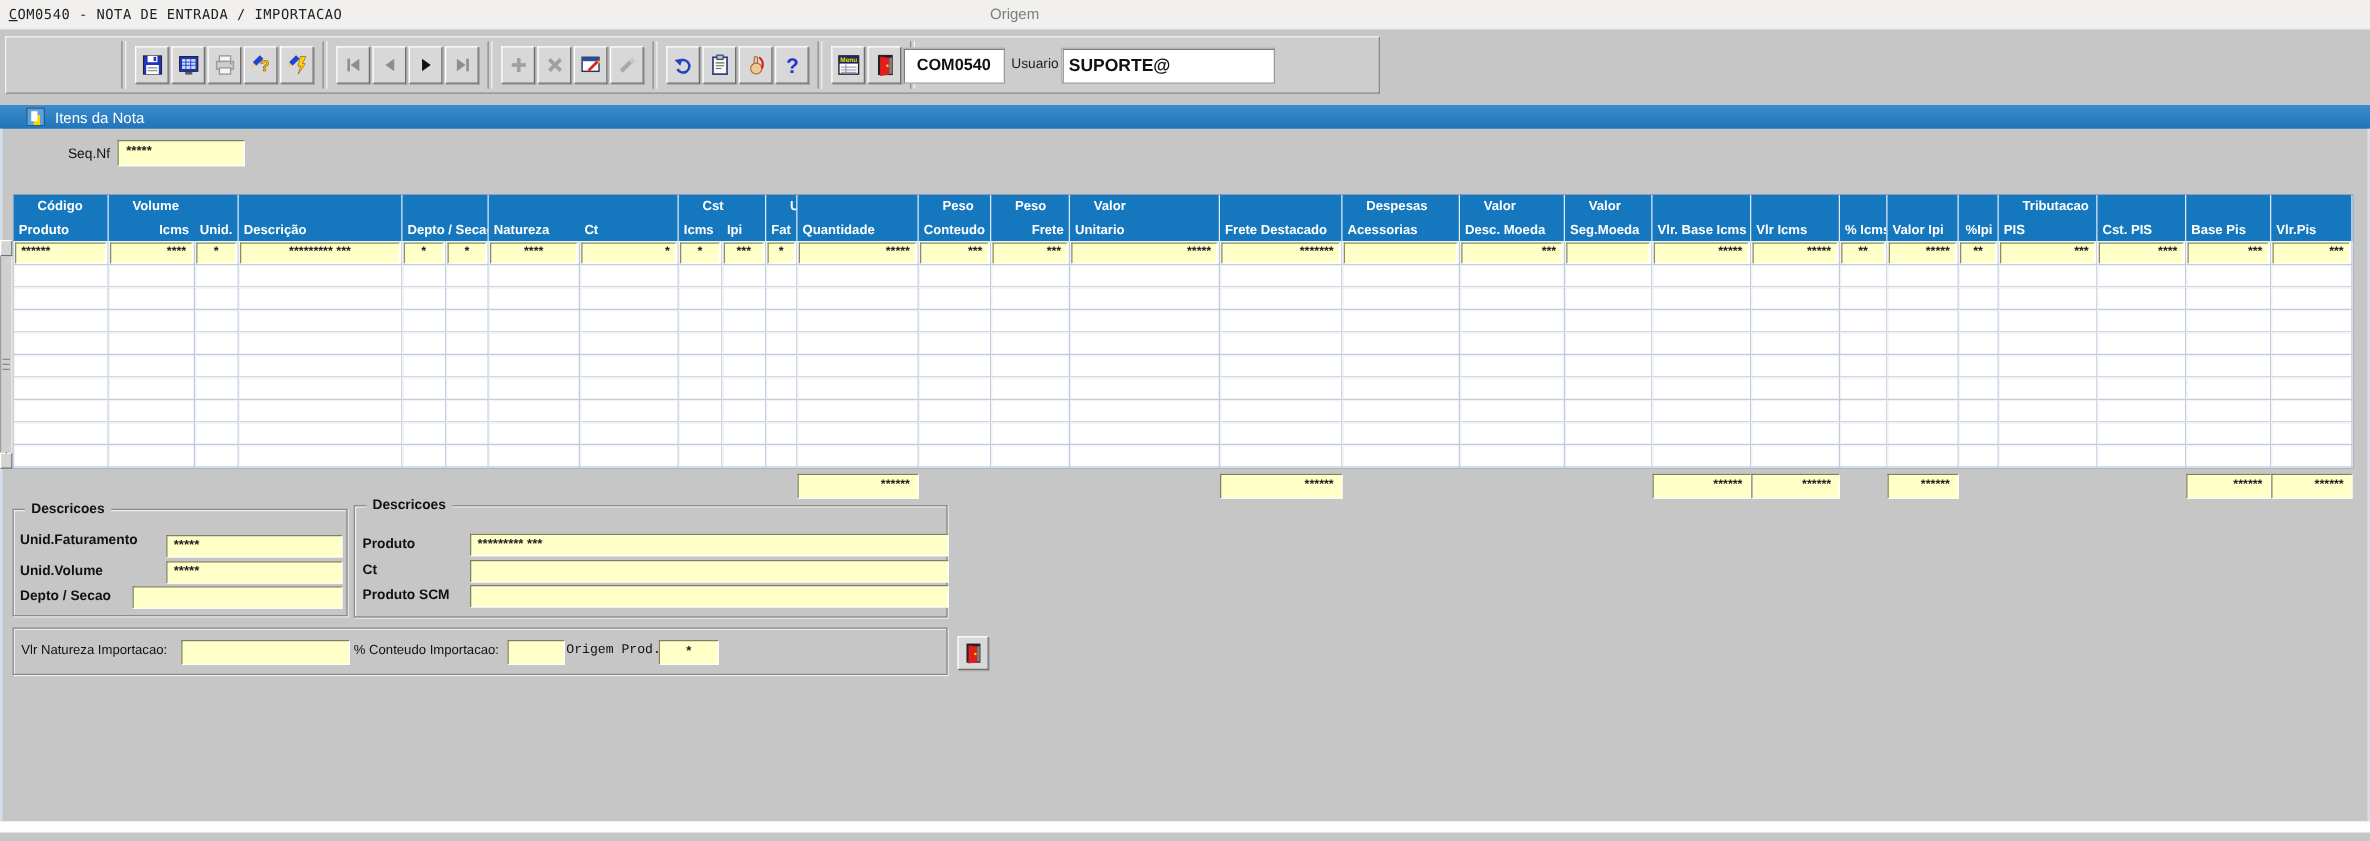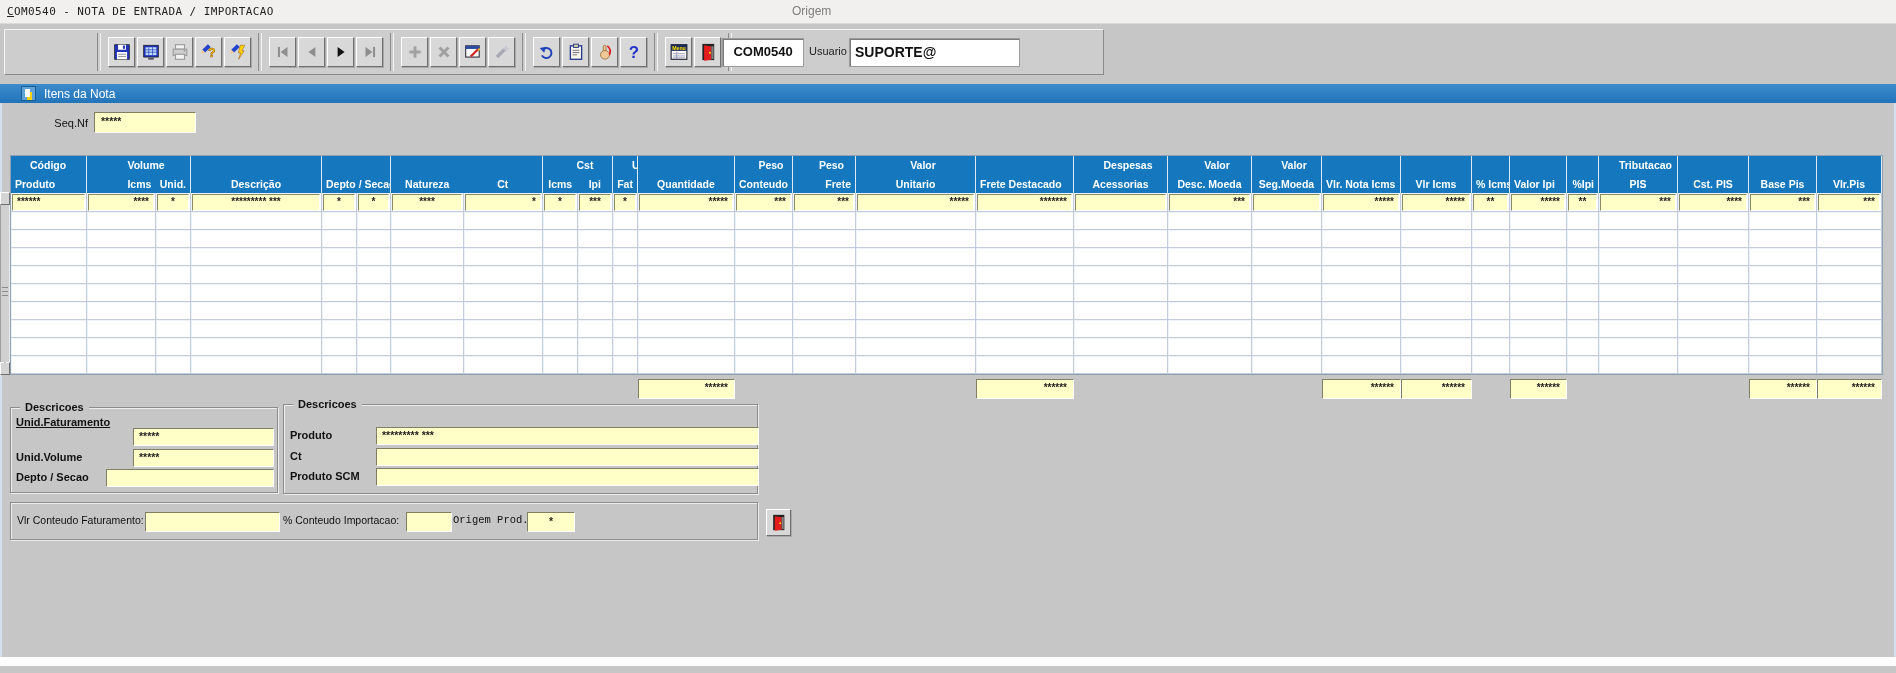--- a/index.html
+++ b/index.html
@@ -46,21 +46,21 @@
   .tri-down{width:0;height:0;border-left:3px solid transparent;border-right:3px solid transparent;border-top:5px solid #333;margin:3px auto 0;}
   .vsb-track{flex:1;background:#d0d0d0;box-shadow:inset 1px 0 0 #9f9f9f, inset -1px 0 0 #ececec;position:relative;}
   .vsb-marks{position:absolute;top:52%;left:2px;right:2px;}
   .vsb-marks i{display:block;height:1px;background:#8a8a8a;margin-bottom:3px;}
   .grid-main{border:1px solid #8fa0b2;background:#fff;}
   .ghead{display:flex;background:#1578be;height:37px;color:#fff;}
   .hgroup{box-sizing:border-box;border-right:1px solid #dce8f4;display:flex;flex-direction:column;justify-content:space-between;padding:2px 0 1px;}
   .htop{height:15px;line-height:15px;font-size:10.5px;font-weight:bold;white-space:nowrap;overflow:hidden;padding:0 4px;margin-left:15px;}
   .hbot{display:flex;}
   .hsub{box-sizing:border-box;height:15px;line-height:15px;font-size:10.5px;font-weight:bold;white-space:nowrap;overflow:hidden;padding:0 4px;}
-  .center{text-align:center}.left{text-align:left}.right{text-align:right}
+  .center{text-align:left}.left{text-align:left}.right{text-align:right}
   .grow,.grow1{display:flex;background:#fff;}
   .gcell{box-sizing:border-box;height:18px;background:#fff;border-right:1px solid #c2ccda;border-bottom:1px solid #c2ccda;
     box-shadow:inset 1px 1px 0 #eef3f9;}
   .grow1 .gcell{height:19px;}
   .gfield{margin:1px;height:15px;padding:0 4px;background:#ffffc8;border:1px solid;border-color:#8a8a66 #ffffff #ffffff #8a8a66;
     font-weight:bold;font-size:10px;line-height:14px;color:#222;white-space:nowrap;overflow:hidden;}
   .al-left{text-align:left}.al-center{text-align:center}.al-right{text-align:right}
   .totals{position:absolute;left:11px;top:379px;display:flex;}
   .tcell{box-sizing:border-box;}
   .tbox{height:18px;background:#ffffc8;border:1px solid;border-color:#7f7f66 #fdfdfd #fdfdfd #7f7f66;
@@ -380,21 +380,21 @@
         </div>
         <div class="hgroup" style="width: 70px;">
           <div class="htop center">Valor</div>
           <div class="hbot">
             <div class="hsub center" style="width: 70px;">Seg.Moeda</div>
           </div>
         </div>
         <div class="hgroup" style="width: 79px;">
           <div class="htop center">&nbsp;</div>
           <div class="hbot">
-            <div class="hsub left" style="width: 79px;">Vlr. Nota Icms</div>
+            <div class="hsub left" style="width: 79px;">Vlr. Base Icms</div>
           </div>
         </div>
         <div class="hgroup" style="width: 71px;">
           <div class="htop center">&nbsp;</div>
           <div class="hbot">
             <div class="hsub center" style="width: 71px;">Vlr Icms</div>
           </div>
         </div>
         <div class="hgroup" style="width: 38px;">
           <div class="htop center">&nbsp;</div>
@@ -839,40 +839,40 @@
     <div class="tcell" style="width: 68px;">
       <div class="tbox">******</div>
     </div>
     <div class="tcell" style="width: 65px;">
       <div class="tbox">******</div>
     </div>
   </div>
 
 <div class="groupbox" style="left:10px;top:407px;width:266px;height:84px;">
   <span class="legend">Descricoes</span>
-  <span class="fld-label" style="left:5px;top:8px;text-decoration:underline;">Unid.Faturamento</span>
+  <span class="fld-label" style="left:5px;top:18px;">Unid.Faturamento</span>
   <div class="yellow-field fld" style="left:122px;top:20px;width:129px;">*****</div>
   <span class="fld-label" style="left:5px;top:43px;">Unid.Volume</span>
   <div class="yellow-field fld" style="left:122px;top:41px;width:129px;">*****</div>
   <span class="fld-label" style="left:5px;top:63px;">Depto / Secao</span>
   <div class="yellow-field fld" style="left:95px;top:61px;width:156px;"></div>
 </div>
 
 <div class="groupbox" style="left:283px;top:404px;width:473px;height:88px;">
   <span class="legend">Descricoes</span>
   <span class="fld-label" style="left:6px;top:24px;">Produto</span>
   <div class="yellow-field fld" style="left:92px;top:22px;width:371px;">********* ***</div>
   <span class="fld-label" style="left:6px;top:45px;">Ct</span>
   <div class="yellow-field fld" style="left:92px;top:43px;width:371px;"></div>
   <span class="fld-label" style="left:6px;top:65px;">Produto SCM</span>
   <div class="yellow-field fld" style="left:92px;top:63px;width:371px;"></div>
 </div>
 
 <div class="groupbox" style="left:10px;top:502px;width:746px;height:36px;">
-  <span class="import-label" style="left:6px;top:11px;">Vlr Conteudo Faturamento:</span>
+  <span class="import-label" style="left:6px;top:11px;">Vlr Natureza Importacao:</span>
   <div class="yellow-field fld" style="left:134px;top:9px;width:123px;height:18px;line-height:16px;"></div>
   <span class="import-label" style="left:272px;top:11px;">% Conteudo Importacao:</span>
   <div class="yellow-field fld" style="left:395px;top:9px;width:34px;height:18px;line-height:16px;"></div>
   <span class="import-label" style="left:442px;top:11px;font-family:Liberation Mono, monospace;">Origem Prod.</span>
   <div class="yellow-field fld al-center" style="left:516px;top:9px;width:36px;height:18px;line-height:16px;text-align:center;">*</div>
 </div>
 
 <button class="exit-bottom">
   <span>
       <svg viewBox="0 0 16 16">

